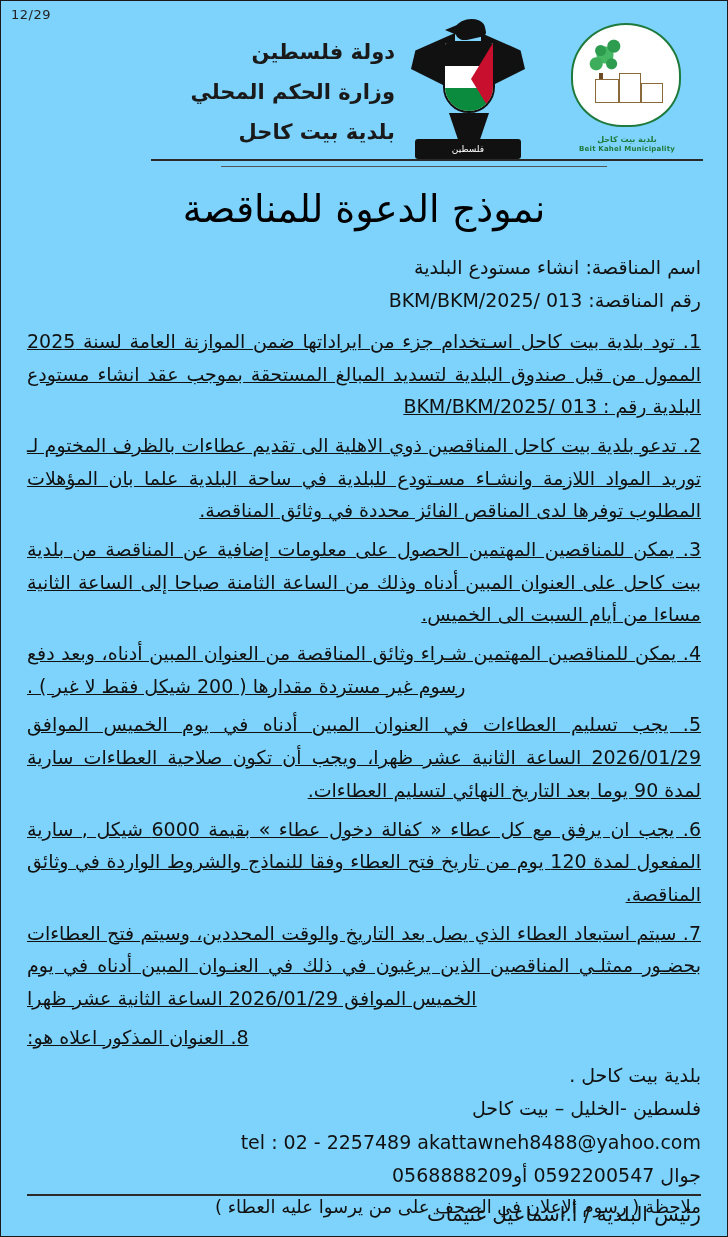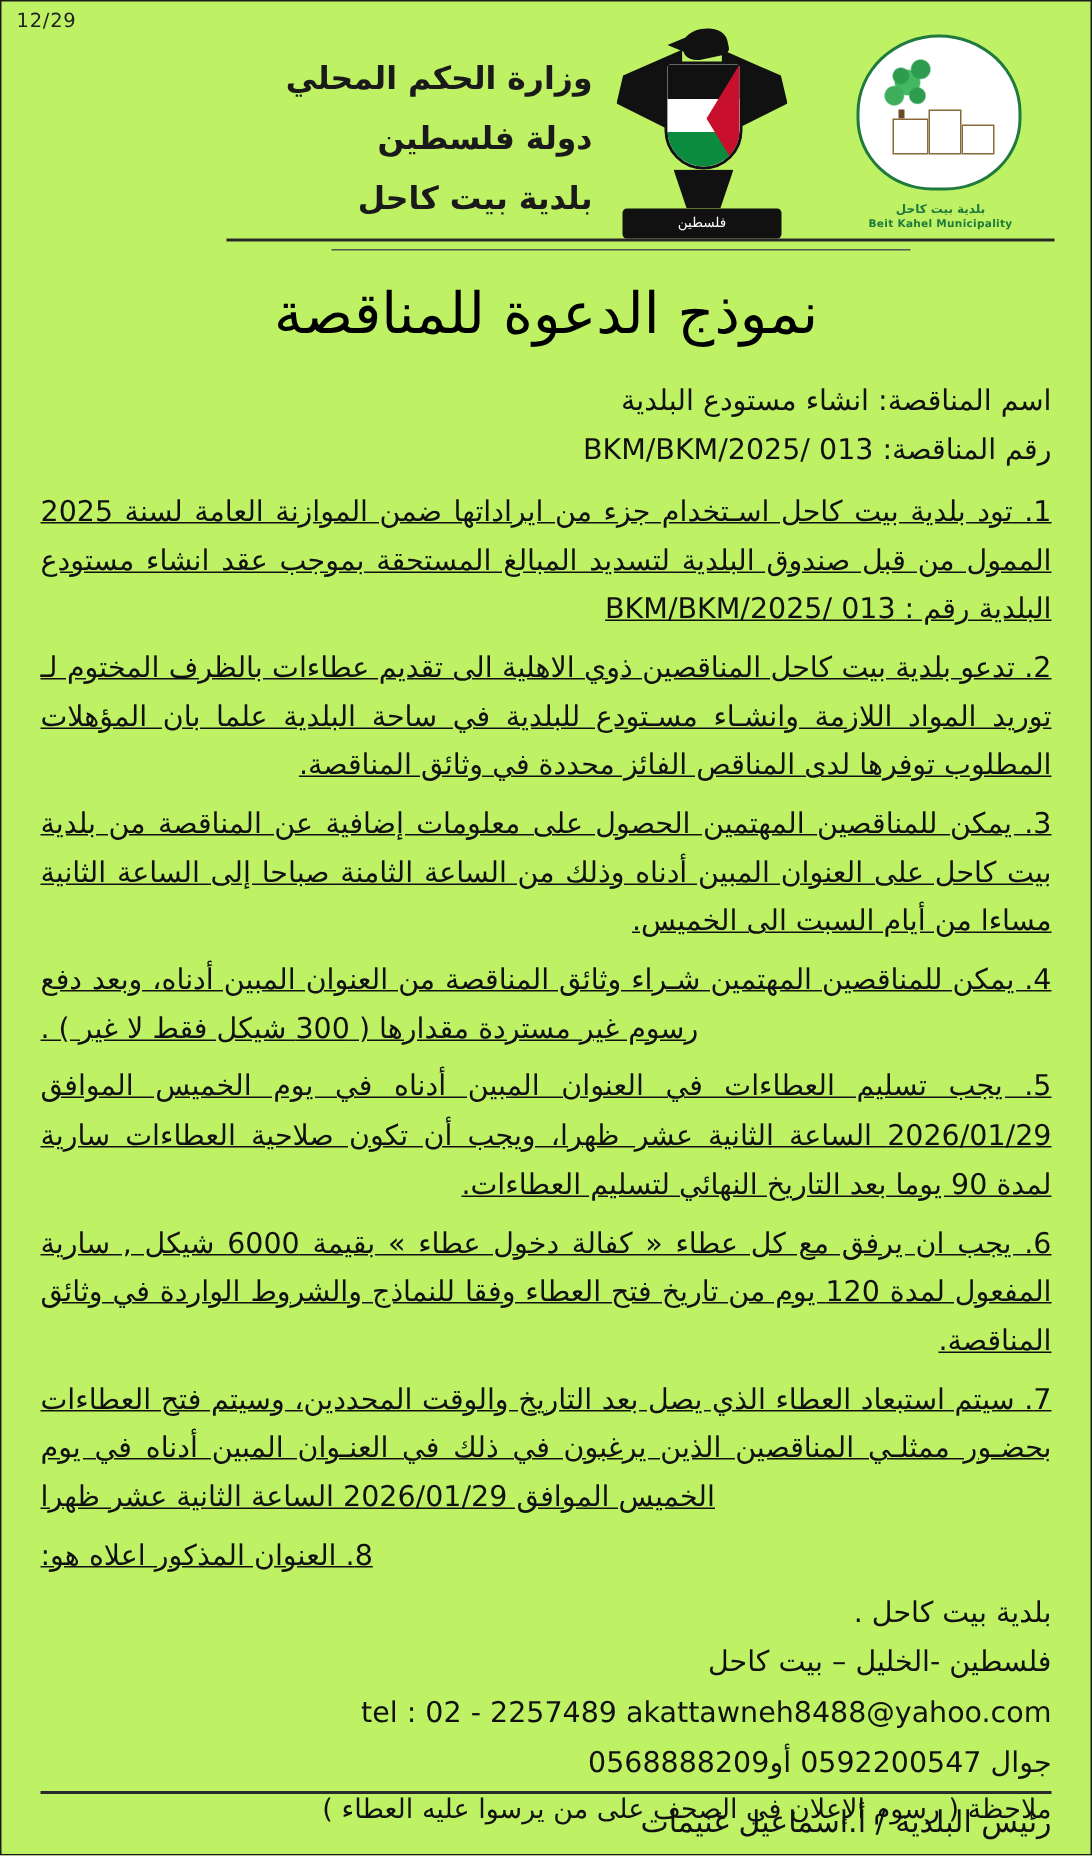--- a/index.html
+++ b/index.html
@@ -13,21 +13,21 @@
     height: 1237px;
     font-family: "DejaVu Sans", "Liberation Sans", sans-serif;
     color: #111111;
     position: relative;
     overflow: hidden;
   }
   .page {
     width: 728px;
     height: 1237px;
     position: relative;
-    background: #bef264;
+    background: #7dd3fc;
     border: 1px solid #1a1a1a;
     padding: 0;
   }
 
   
   .corner-num {
     position: absolute;
     top: 6px;
     left: 10px;
     font-size: 13px;
@@ -303,22 +303,22 @@
 </head>
 <body>
 
 <div class="page">
 
   <div class="corner-num">12/29</div>
 
   <div class="header">
 
     <div class="header-text">
+      <div>دولة فلسطين</div>
       <div>وزارة الحكم المحلي</div>
-      <div>دولة فلسطين</div>
       <div>بلدية بيت كاحل</div>
     </div>
 
     <div class="emblem">
       <div class="eagle-head"></div>
       <div class="eagle-beak"></div>
       <div class="wing left"></div>
       <div class="wing right"></div>
       <div class="eagle-tail"></div>
       <div class="shield">
@@ -358,21 +358,21 @@
   <div class="body">
 
     <div class="meta">
       <div>اسم المناقصة: انشاء مستودع البلدية</div>
       <div>رقم المناقصة: 013 /BKM/BKM/2025</div>
     </div>
 
     <p class="clause">1. تود بلدية بيت كاحل اسـتخدام جزء من ايراداتها ضمن الموازنة العامة لسنة 2025 الممول من قبل صندوق البلدية  لتسديد المبالغ المستحقة بموجب عقد انشاء مستودع البلدية  رقم : 013 /BKM/BKM/2025</p>
     <p class="clause">2. تدعو بلدية بيت كاحل المناقصين ذوي الاهلية الى تقديم عطاءات بالظرف المختوم لـ توريد المواد اللازمة وانشـاء مسـتودع للبلدية في ساحة البلدية علما بان المؤهلات المطلوب توفرها لدى المناقص الفائز محددة في  وثائق المناقصة.</p>
     <p class="clause">3. يمكن للمناقصين المهتمين الحصول على معلومات إضافية عن المناقصة من بلدية بيت كاحل على العنوان المبين أدناه وذلك من الساعة الثامنة صباحا إلى الساعة الثانية مساءا من أيام السبت الى الخميس.</p>
-    <p class="clause lastright">4. يمكن للمناقصين المهتمين شـراء وثائق المناقصة من العنوان المبين أدناه، وبعد دفع رسوم غير مستردة مقدارها ( 300  شيكل فقط لا غير ) .</p>
+    <p class="clause lastright">4. يمكن للمناقصين المهتمين شـراء وثائق المناقصة من العنوان المبين أدناه، وبعد دفع رسوم غير مستردة مقدارها ( 200  شيكل فقط لا غير ) .</p>
     <p class="clause">5. يجب تسليم العطاءات في العنوان المبين أدناه في يوم الخميس الموافق 2026/01/29 الساعة الثانية عشر ظهرا، ويجب أن تكون صلاحية العطاءات سارية لمدة 90 يوما بعد التاريخ النهائي لتسليم العطاءات.</p>
     <p class="clause">6. يجب ان يرفق مع كل عطاء « كفالة دخول عطاء » بقيمة 6000 شيكل , سارية المفعول لمدة 120 يوم من تاريخ فتح العطاء وفقا للنماذج والشروط الواردة في وثائق المناقصة.</p>
     <p class="clause lastright">7. سيتم استبعاد العطاء الذي يصل بعد التاريخ والوقت المحددين، وسيتم فتح العطاءات بحضـور ممثلـي المناقصين الذين يرغبون في ذلك في العنـوان المبين أدناه في يوم الخميس الموافق 2026/01/29   الساعة الثانية عشر ظهرا</p>
     <p class="clause lastright">8. العنوان المذكور اعلاه هو:</p>
 
     <div class="contact">
       <div>بلدية بيت كاحل .</div>
       <div>فلسطين -الخليل – بيت كاحل</div>
       <div class="en">akattawneh8488@yahoo.com</div>
       <div class="en">tel :  02 - 2257489</div>

